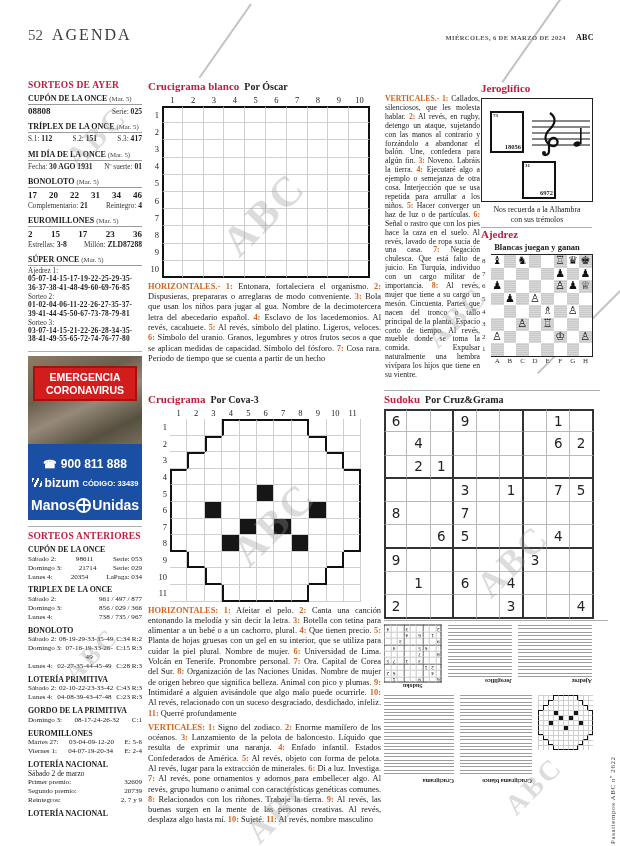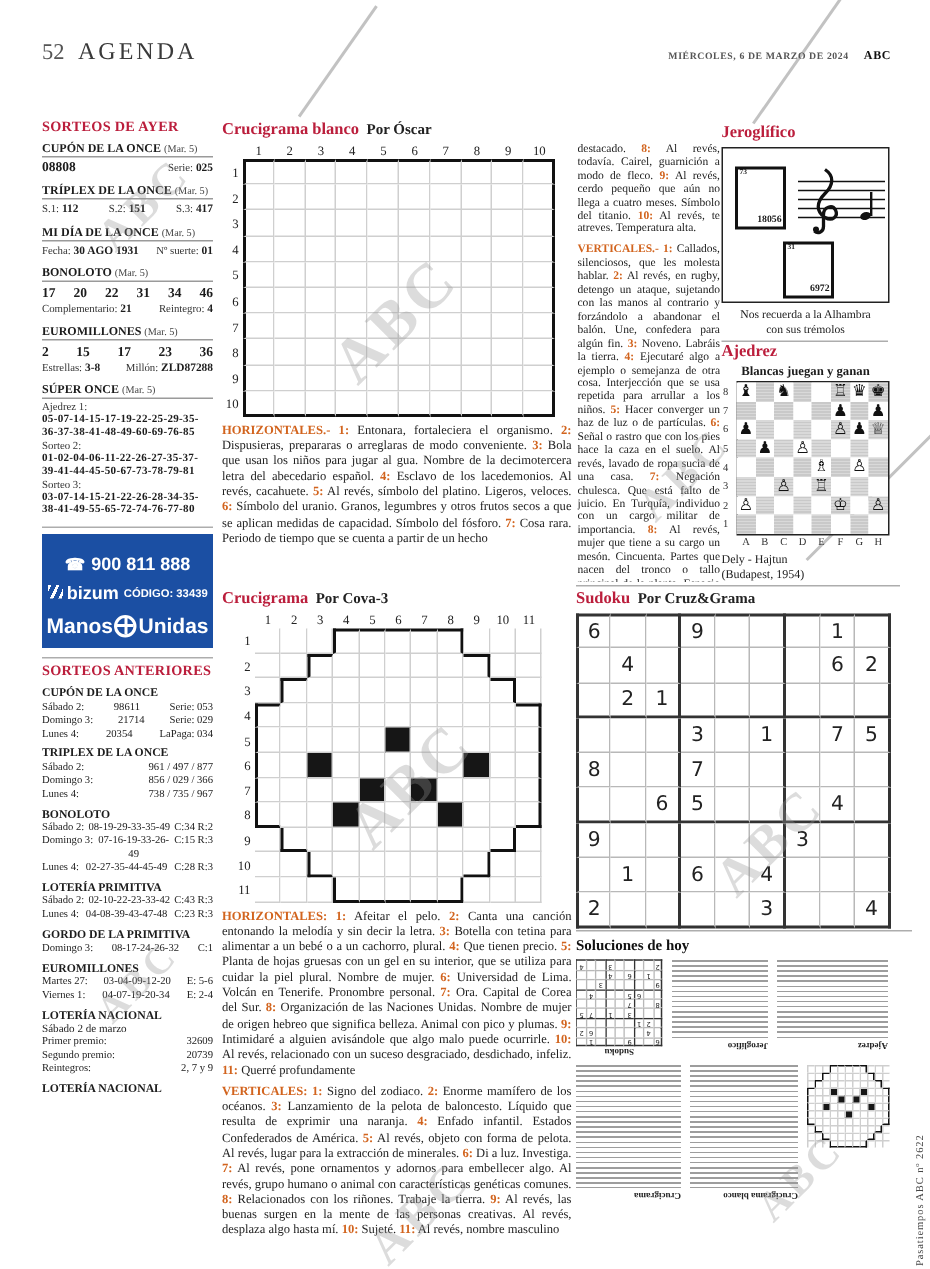--- a/index.html
+++ b/index.html
@@ -222,20 +222,26 @@
     <div class="game-name"><span>SÚPER ONCE</span> <span class="gd">(Mar. 5)</span></div>
     <div class="slabel">Ajedrez 1:</div>
     <div class="longnums">05-07-14-15-17-19-22-25-29-35-36-37-38-41-48-49-60-69-76-85</div>
     <div class="slabel">Sorteo 2:</div>
     <div class="longnums">01-02-04-06-11-22-26-27-35-37-39-41-44-45-50-67-73-78-79-81</div>
     <div class="slabel">Sorteo 3:</div>
     <div class="longnums">03-07-14-15-21-22-26-28-34-35-38-41-49-55-65-72-74-76-77-80</div>
   </div>
 
   <div class="ad">
+    <div class="ad-photo">
+      <div class="ad-emergency">
+        <div>EMERGENCIA</div>
+        <div>CORONAVIRUS</div>
+      </div>
+    </div>
     <div class="ad-blue">
       <div class="ad-phone"><span class="ph-icon">☎</span><span>900 811 888</span></div>
       <div class="ad-bizum"><span class="bz-icon"></span><span>bizum</span> <span class="bzc">CÓDIGO: 33439</span></div>
       <div class="ad-brand">
         <span>Manos</span>
           <span class="globe"></span>
           <span>Unidas</span>
       </div>
     </div>
   </div>
@@ -509,23 +515,20 @@
         </div>
       </div>
     </div>
   <div class="clues">
     <span class="hd">HORIZONTALES.-</span>
     <span> <b class="cn">1:</b> Entonara, fortaleciera el organismo. <b class="cn">2:</b> Dispusieras, prepararas o arreglaras de modo conveniente. <b class="cn">3:</b> Bola que usan los niños para jugar al gua. Nombre de la decimotercera letra del abecedario español. <b class="cn">4:</b> Esclavo de los lacedemonios. Al revés, cacahuete. <b class="cn">5:</b> Al revés, símbolo del platino. Ligeros, veloces. <b class="cn">6:</b> Símbolo del uranio. Granos, legumbres y otros frutos secos a que se aplican medidas de capacidad. Símbolo del fósforo. <b class="cn">7:</b> Cosa rara. Periodo de tiempo que se cuenta a partir de un hecho</span>
   </div>
 </div>
 
 <div class="abs mid-col">
-  <div class="clues">
-    <span> destacado. <b class="cn">8:</b> Al revés, todavía. Cairel, guarnición a modo de fleco. <b class="cn">9:</b> Al revés, cerdo pequeño que aún no llega a cuatro meses. Símbolo del titanio. <b class="cn">10:</b> Al revés, te atreves. Temperatura alta.</span>
-  </div>
   <div class="clues">
     <span class="hd">VERTICALES.-</span>
     <span> <b class="cn">1:</b> Callados, silenciosos, que les molesta hablar. <b class="cn">2:</b> Al revés, en rugby, detengo un ataque, sujetando con las manos al contrario y forzándolo a abandonar el balón. Une, confedera para algún fin. <b class="cn">3:</b> Noveno. Labráis la tierra. <b class="cn">4:</b> Ejecutaré algo a ejemplo o semejanza de otra cosa. Interjección que se usa repetida para arrullar a los niños. <b class="cn">5:</b> Hacer converger un haz de luz o de partículas. <b class="cn">6:</b> Señal o rastro que con los pies hace la caza en el suelo. Al revés, lavado de ropa sucia de una casa. <b class="cn">7:</b> Negación chulesca. Que está falto de juicio. En Turquía, individuo con un cargo militar de importancia. <b class="cn">8:</b> Al revés, mujer que tiene a su cargo un mesón. Cincuenta.  Partes que nacen del tronco o tallo principal de la planta. Espacio corto de tiempo.  Al revés, mueble donde se toma la comida. Expulsar naturalmente una hembra vivípara los hijos que tiene en su vientre.</span>
   </div>
 </div>
 
 <div class="abs jg-sec">
   <div class="sec-title">Jeroglífico</div>
   <div class="jg-box">
     <div class="jg-sq" style="left:8px;top:12px;width:34px;height:42px">
@@ -646,24 +649,20 @@
         <div class="ch-file">A</div>
         <div class="ch-file">B</div>
         <div class="ch-file">C</div>
         <div class="ch-file">D</div>
         <div class="ch-file">E</div>
         <div class="ch-file">F</div>
         <div class="ch-file">G</div>
         <div class="ch-file">H</div>
       </div>
     </div>
-  <div class="aj-caption">
-    <div>Dely - Hajtun</div>
-    <div>(Budapest, 1954)</div>
-  </div>
 </div>
 
 <div class="abs cv-sec">
   <div class="title-row">
     <span class="sec-title">Crucigrama</span>
     <span class="byline">Por Cova-3</span>
   </div>
   <div id="cv-grid" style="margin-left:8px">
       <div class="cw-wrap">
         <div class="cw-lblrow">
@@ -939,21 +938,20 @@
         <div class="sd-cell" style="width: 23.3px; height: 23.3px; font-size: 13.5px; border-right: 1px solid rgb(184, 184, 184); border-bottom: 2px solid rgb(51, 51, 51);"></div>
         <div class="sd-cell" style="width: 23.3px; height: 23.3px; font-size: 13.5px; border-right: 1px solid rgb(184, 184, 184); border-bottom: 2px solid rgb(51, 51, 51);"></div>
         <div class="sd-cell" style="width: 23.3px; height: 23.3px; font-size: 13.5px; border-right: 2px solid rgb(51, 51, 51); border-bottom: 2px solid rgb(51, 51, 51);">3</div>
         <div class="sd-cell" style="width: 23.3px; height: 23.3px; font-size: 13.5px; border-right: 1px solid rgb(184, 184, 184); border-bottom: 2px solid rgb(51, 51, 51);"></div>
         <div class="sd-cell" style="width: 23.3px; height: 23.3px; font-size: 13.5px; border-right: 1px solid rgb(184, 184, 184); border-bottom: 2px solid rgb(51, 51, 51);"></div>
         <div class="sd-cell" style="width: 23.3px; height: 23.3px; font-size: 13.5px; border-right: 2px solid rgb(51, 51, 51); border-bottom: 2px solid rgb(51, 51, 51);">4</div>
       </div></div>
 </div>
 
 <div class="abs sol-sec">
-  <div class="sol-title">Soluciones de hoy</div>
   <div class="sol-flex">
     <div class="flip">
       <div class="sol-grid-cap">Sudoku</div>
       <div id="sol-sudoku-grid">
           <div class="sd-row">
             <div class="sd-cell" style="width: 6.4px; height: 6.4px; font-size: 4.5px; border-width: 1px; border-style: solid; border-color: rgb(51, 51, 51) rgb(184, 184, 184) rgb(184, 184, 184) rgb(51, 51, 51);">6</div>
             <div class="sd-cell" style="width: 6.4px; height: 6.4px; font-size: 4.5px; border-right: 1px solid rgb(184, 184, 184); border-bottom: 1px solid rgb(184, 184, 184); border-top: 1px solid rgb(51, 51, 51);"></div>
             <div class="sd-cell" style="width: 6.4px; height: 6.4px; font-size: 4.5px; border-right: 1px solid rgb(51, 51, 51); border-bottom: 1px solid rgb(184, 184, 184); border-top: 1px solid rgb(51, 51, 51);"></div>
             <div class="sd-cell" style="width: 6.4px; height: 6.4px; font-size: 4.5px; border-right: 1px solid rgb(184, 184, 184); border-bottom: 1px solid rgb(184, 184, 184); border-top: 1px solid rgb(51, 51, 51);">9</div>
             <div class="sd-cell" style="width: 6.4px; height: 6.4px; font-size: 4.5px; border-right: 1px solid rgb(184, 184, 184); border-bottom: 1px solid rgb(184, 184, 184); border-top: 1px solid rgb(51, 51, 51);"></div>

